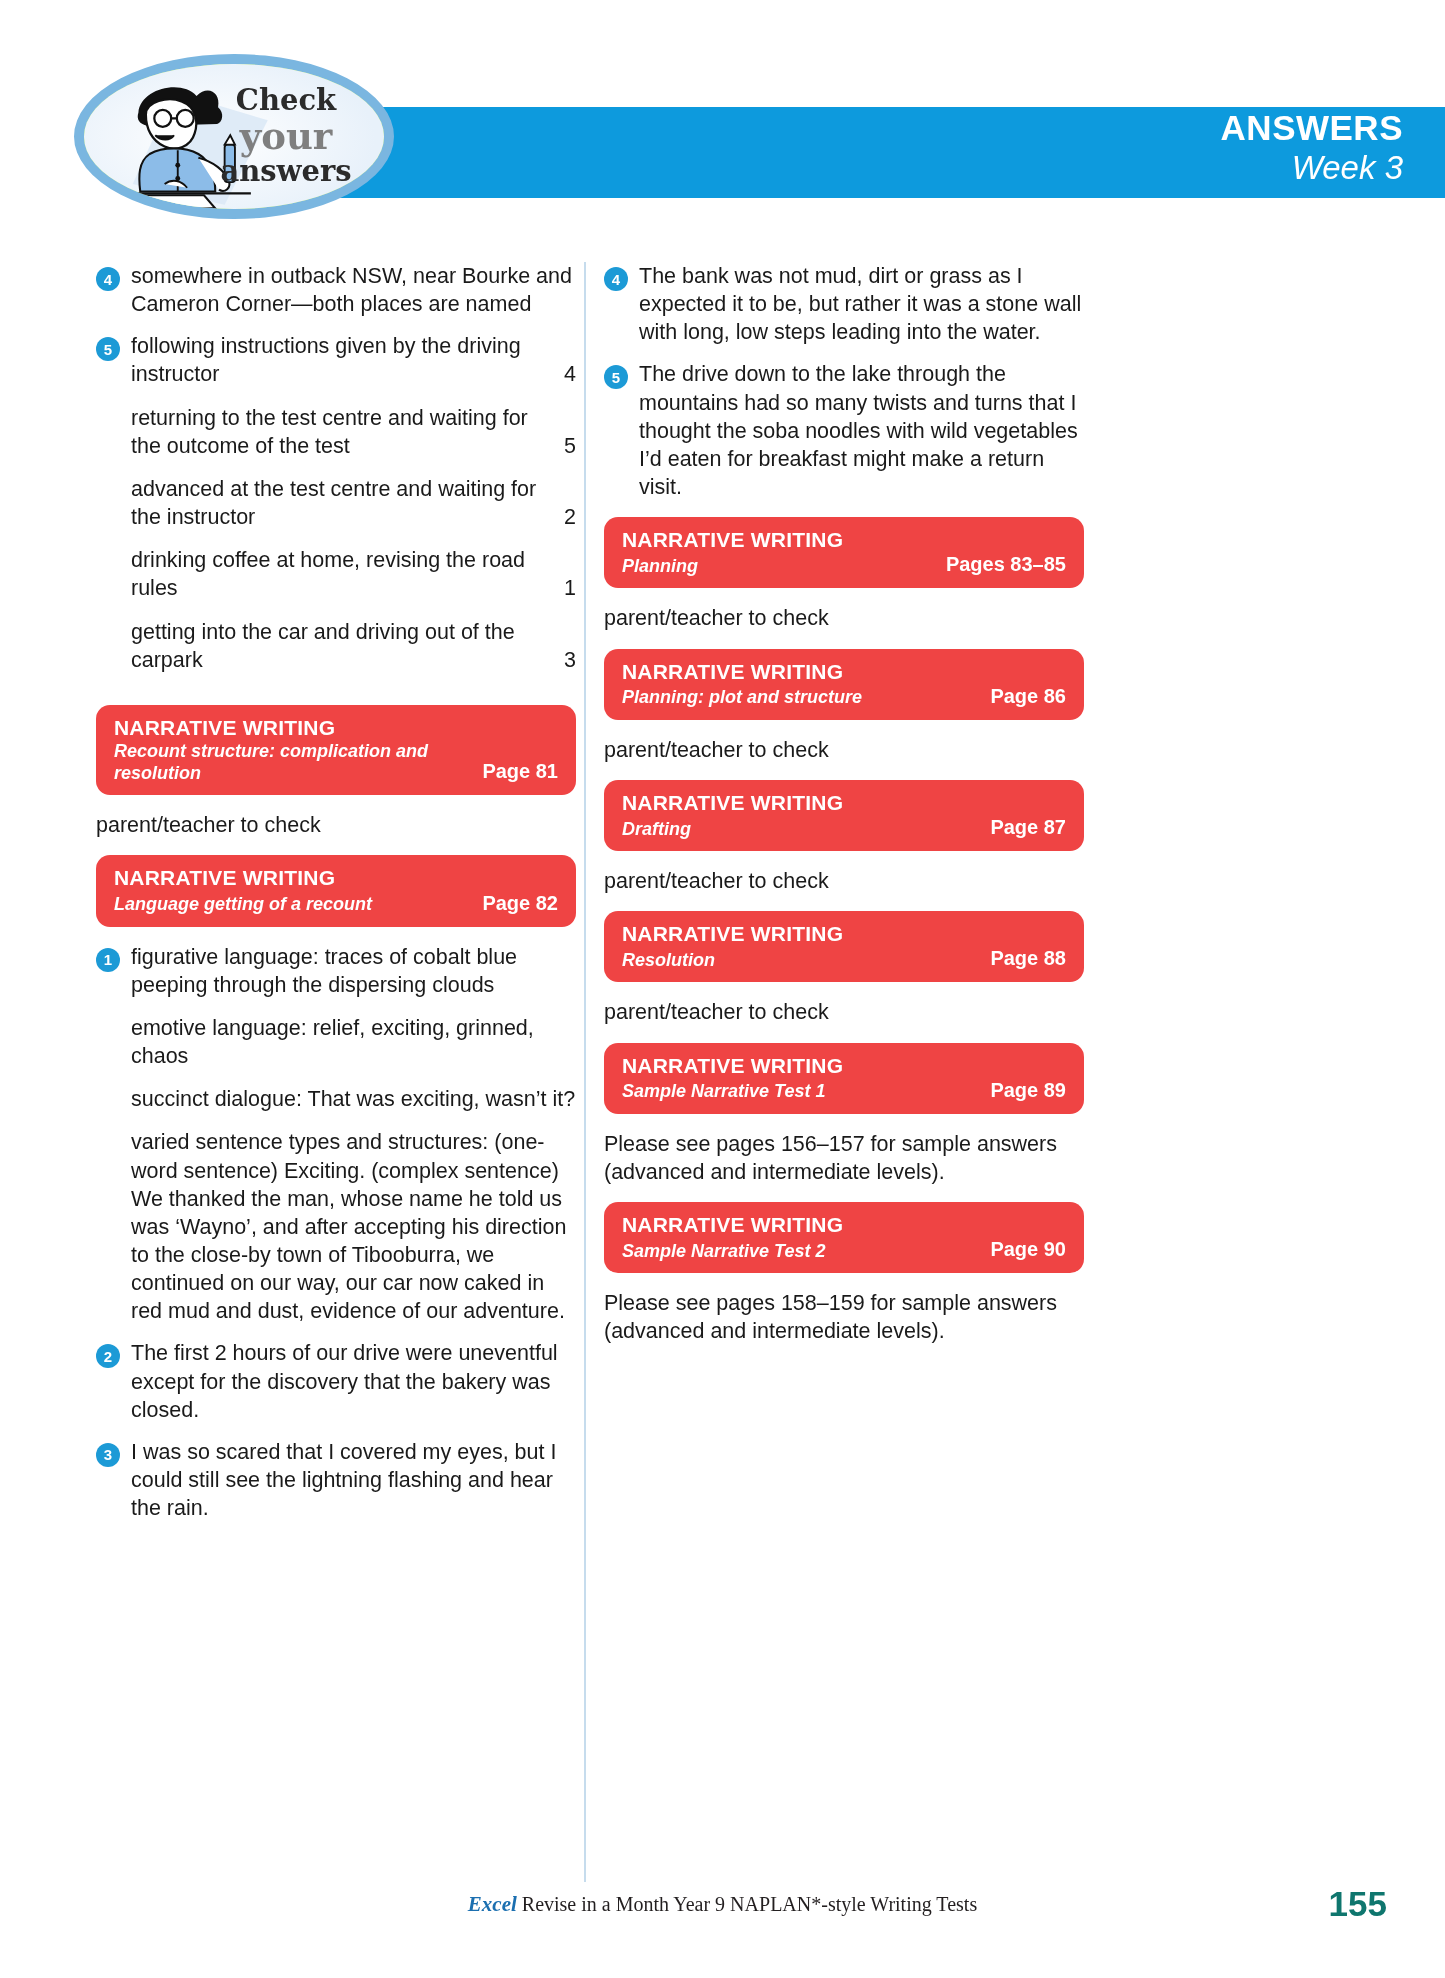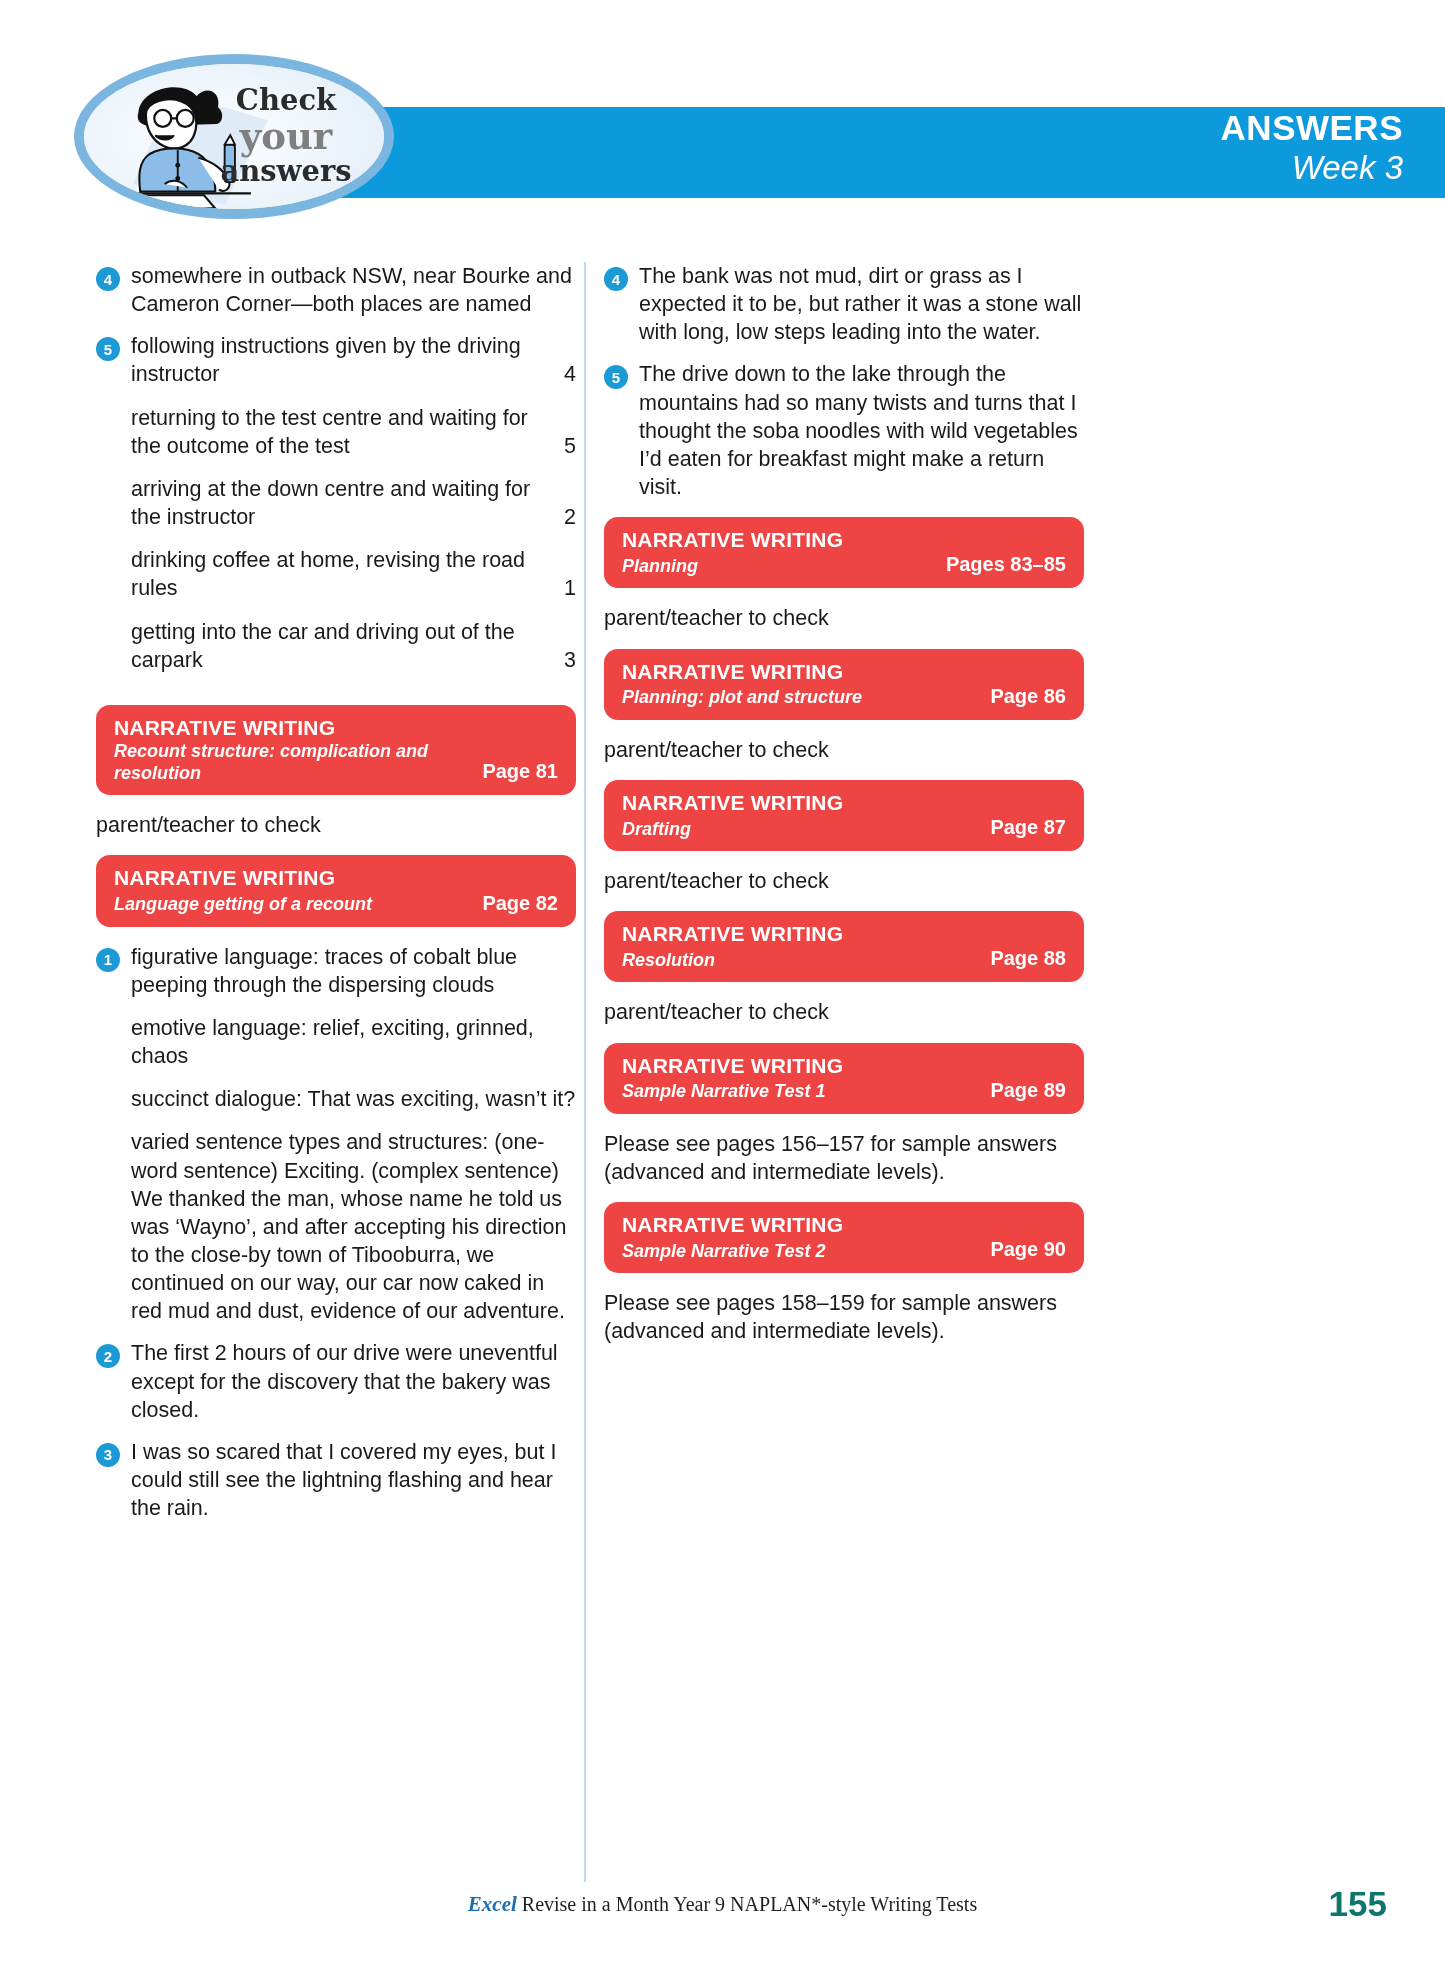--- a/index.html
+++ b/index.html
@@ -22,21 +22,21 @@
   .header-title{
     font-size:35px;font-weight:bold;letter-spacing:.5px;display:block;
   }
   .header-sub{
     font-size:33px;font-style:italic;display:block;margin-top:6px;
   }
 
   
   .logo{
     position:absolute;left:74px;top:54px;width:320px;height:165px;
-    border-radius:50%;background:#fef9c3;border:10px solid #7ab6e0;
+    border-radius:50%;background:#bef264;border:10px solid #7ab6e0;
     box-sizing:border-box;overflow:hidden;
   }
   .logo-inner{position:absolute;inset:0;}
   .logo-words{
     position:absolute;right:18px;top:22px;width:160px;text-align:center;
     font-family:"DejaVu Serif", serif;color:#2b2b2b;line-height:1.02;
   }
   .logo-words .l1{display:block;font-size:29px;font-weight:bold;}
   .logo-words .l2{display:block;font-size:37px;font-weight:bold;color:#7f7f7f;margin-top:2px;}
   .logo-words .l3{display:block;font-size:29px;font-weight:bold;margin-top:2px;}
@@ -164,21 +164,21 @@
       <div class="ans-body">
         <div class="order-row">
           <div class="order-text">following instructions given by the driving instructor</div>
           <div class="order-num">4</div>
         </div>
         <div class="order-row">
           <div class="order-text">returning to the test centre and waiting for the outcome of the test</div>
           <div class="order-num">5</div>
         </div>
         <div class="order-row">
-          <div class="order-text">arriving at the down centre and waiting for the instructor</div>
+          <div class="order-text">advanced at the test centre and waiting for the instructor</div>
           <div class="order-num">2</div>
         </div>
         <div class="order-row">
           <div class="order-text">drinking coffee at home, revising the road rules</div>
           <div class="order-num">1</div>
         </div>
         <div class="order-row">
           <div class="order-text">getting into the car and driving out of the carpark</div>
           <div class="order-num">3</div>
         </div>

